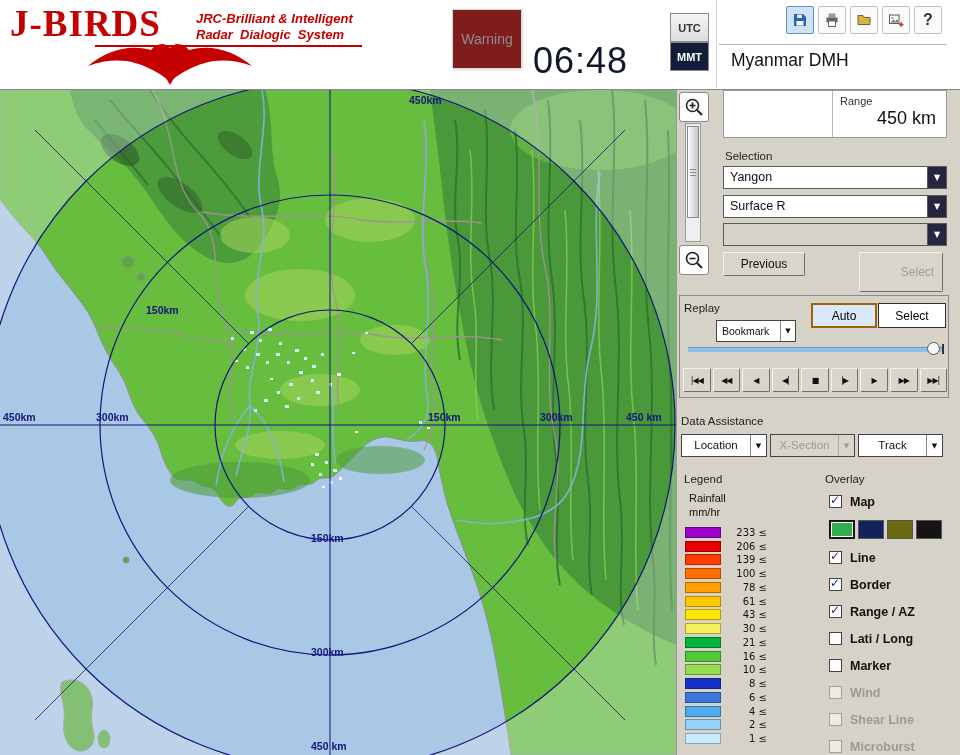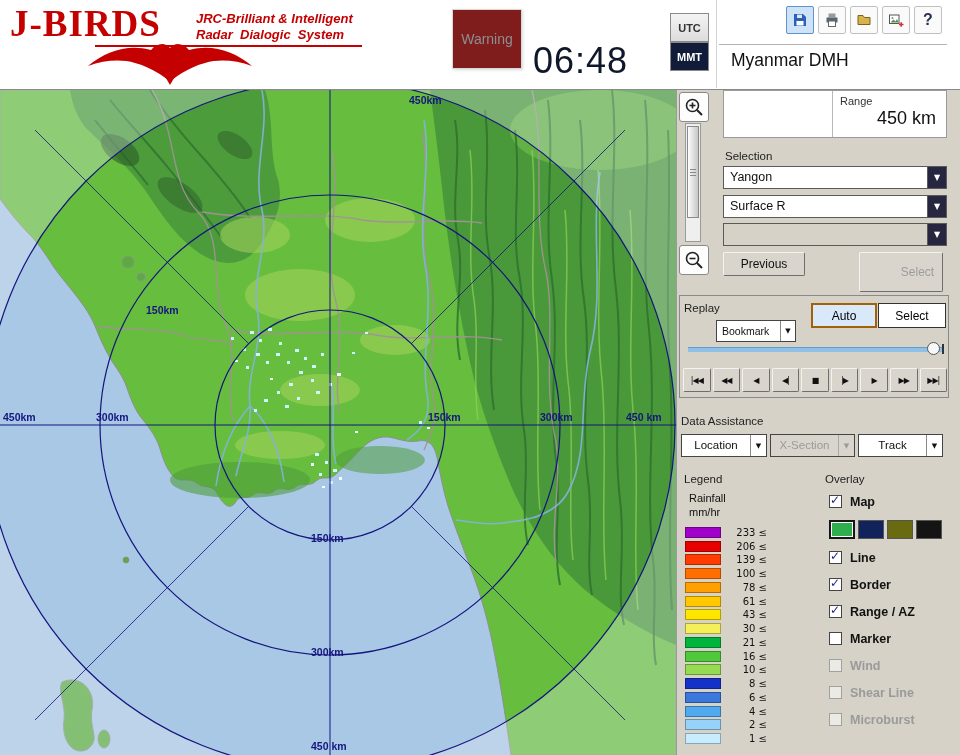--- a/index.html
+++ b/index.html
@@ -518,20 +518,24 @@
       <label class="ov-row">
         <span class="cb on"></span>
         <span class="ov-lbl">Border</span>
       </label>
       <label class="ov-row">
         <span class="cb on"></span>
         <span class="ov-lbl">Range / AZ</span>
       </label>
       <label class="ov-row">
         <span class="cb"></span>
+        <span class="ov-lbl">Lati / Long</span>
+      </label>
+      <label class="ov-row">
+        <span class="cb"></span>
         <span class="ov-lbl">Marker</span>
       </label>
       <label class="ov-row dis">
         <span class="cb"></span>
         <span class="ov-lbl">Wind</span>
       </label>
       <label class="ov-row dis">
         <span class="cb"></span>
         <span class="ov-lbl">Shear Line</span>
       </label>

